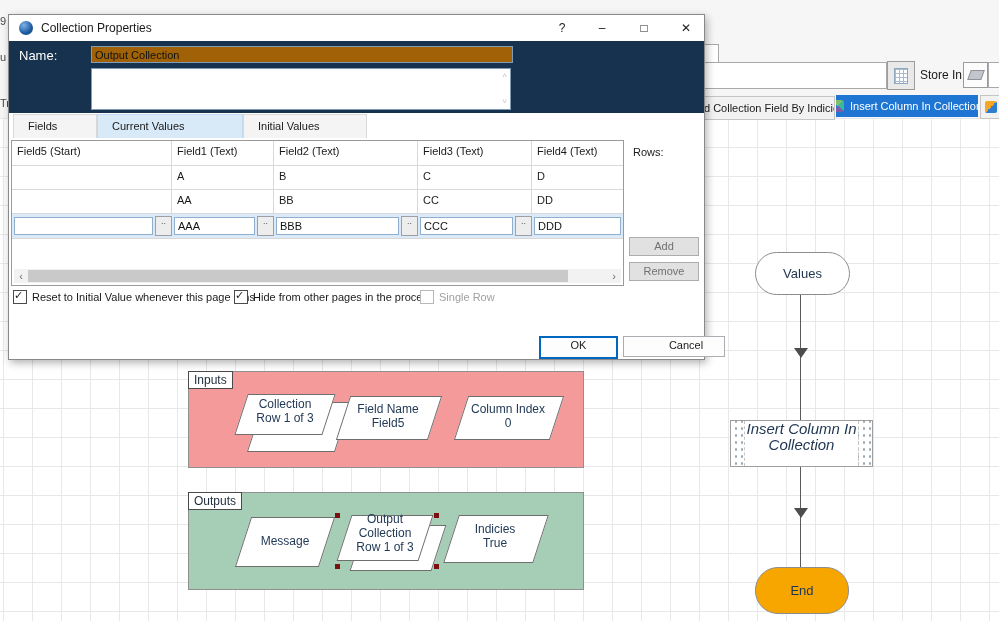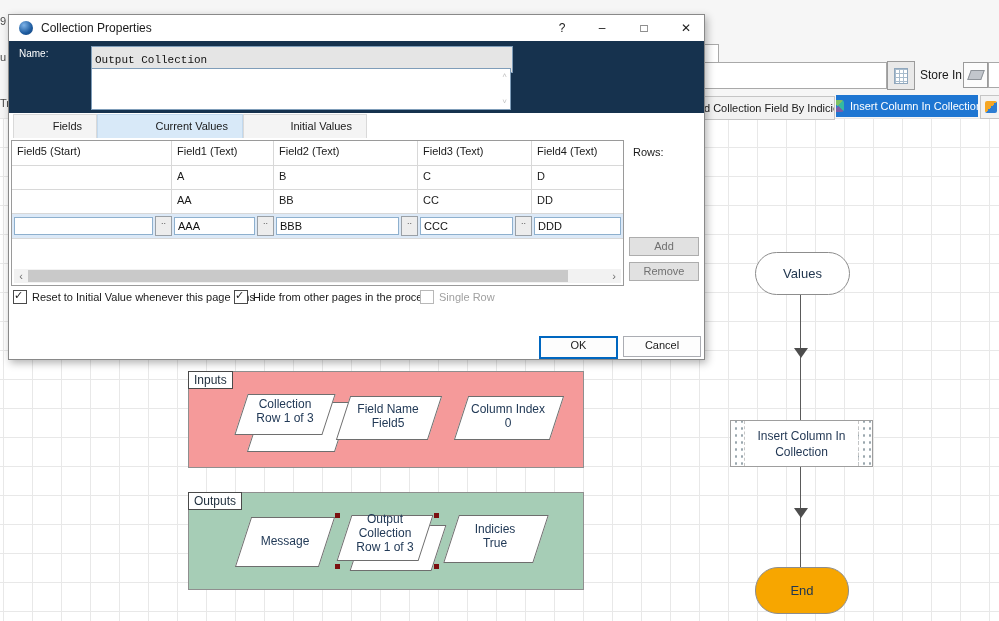--- a/index.html
+++ b/index.html
@@ -36,51 +36,51 @@
   .stadium.end{background:#f7a600;}
   .flowline{width:0;border-left:1.4px solid #5a5a5a;}
   .arrowhead{width:0;height:0;border-left:7px solid transparent;border-right:7px solid transparent;
     border-top:10px solid #4d4d4d;}
   .action-box{background:#fff;border:1px solid #9e9e9e;display:flex;}
   .action-side{width:13px;align-self:stretch;
     background-image:radial-gradient(circle,#9aa7ae 1px,transparent 1.4px);
     background-size:6px 7px;background-position:2px 4px;}
   .action-side.l{border-right:1px dashed #c6c6c6;}
   .action-side.r{border-left:1px dashed #c6c6c6;}
-  .action-label{flex:1;display:flex;align-items:center;justify-content:center;text-align:center;
-    font-size:12px;line-height:16px;color:#1f3552;}
+  .action-label{flex:1;display:flex;justify-content:center;text-align:center;
+    font-size:15px;line-height:16px;color:#1f3552;font-style:italic;}
 
   
   .group{border:1px solid #8f8f8f;}
   .group.inputs{background:#f59a9a;}
   .group.outputs{background:#a6cdb6;}
   .group-label{position:absolute;left:-1px;top:-1px;background:#fff;border:1px solid #4a4a4a;
     padding:1px 5px;font-size:12px;color:#1c2b3a;}
   .pg{position:absolute;background:#fff;border:1.2px solid #6e6e6e;transform:skewX(-18deg);}
   .pg-text{position:absolute;text-align:center;font-size:12px;line-height:14px;color:#223a57;pointer-events:none;}
   .handle{position:absolute;width:5px;height:5px;background:#7b1010;}
 
   
   .dialog{left:8px;top:14px;width:695px;height:344px;background:#fff;border:1px solid #898989;
     box-shadow:2px 3px 8px rgba(0,0,0,.3);}
   .titlebar{left:0;top:0;width:695px;height:26px;background:#fff;border-bottom:0;}
   .title-icon{left:10px;top:6px;width:14px;height:14px;border-radius:50%;
     background:radial-gradient(circle at 35% 30%,#7eb3e8,#1c5a9e 60%,#123f74);}
   .title-text{left:32px;top:6px;font-size:12px;color:#1a1a1a;}
   .winbtn{top:5px;width:18px;height:17px;text-align:center;line-height:17px;font-size:12px;color:#1a1a1a;}
   .navy{left:0;top:26px;width:695px;height:72px;background:#16324e;}
-  .nlabel{font-size:10px;color:#fff;}
-  .ninput{background:#e5e5e5;border:1px solid #7f9db9;font-size:11px;color:#111;padding:5px 3px;
-    font-family:Liberation Mono, monospace;}
+  .nlabel{font-size:13px;color:#fff;}
+  .ninput{background:#a16207;border:1px solid #7f9db9;font-size:11px;color:#111;padding:0 3px;
+    font-family:Liberation Sans, sans-serif;}
   .descbox{background:#fff;border:1px solid #7f9db9;}
   .chev{position:absolute;right:3px;font-size:8px;color:#c2c2c2;line-height:8px;}
 
   .dtabs{left:4px;top:99px;height:24px;display:flex;}
   .dtab{height:23px;line-height:23px;padding:0 14px;font-size:11px;color:#1a1a1a;
-    background:#f4f4f4;border:1px solid #d9d9d9;border-bottom:none;text-align:right;}
+    background:#f4f4f4;border:1px solid #d9d9d9;border-bottom:none;text-align:left;}
   .dtab.sel{background:#d8e9f8;border-color:#c2d9ee;}
 
   .dtable{left:2px;top:125px;width:611px;height:144px;background:#fff;border:1px solid #9a9a9a;}
   .trow{display:flex;border-bottom:1px solid #d8d8d8;}
   .tcell{font-size:11px;color:#1a1a1a;padding:4px 0 0 5px;box-sizing:border-box;
     border-right:1px solid #d8d8d8;overflow:hidden;white-space:nowrap;}
   .tcell.last{border-right:none;}
   .c0{width:160px;}.c1{width:102px;}.c2{width:144px;}.c3{width:114px;}.c4{width:89px;}
   .hrow{height:24px;}.drow{height:23px;}
   .erow{height:24px;background:#dce9f7;display:flex;align-items:center;border-bottom:1px solid #d8d8d8;}
@@ -297,16 +297,16 @@
     <div class="abs cbrow" style="left:225px;top:275px;">
       <div class="cbox checked"></div>
       <span>Hide from other pages in the process</span>
     </div>
     <div class="abs cbrow disabled" style="left:411px;top:275px;">
       <div class="cbox"></div>
       <span>Single Row</span>
     </div>
 
     <div class="abs btn primary" style="left:530px;top:321px;width:75px;height:19px;">OK</div>
-    <div class="abs btn" style="left:614px;top:321px;width:76px;height:19px;">Cancel</div>
+    <div class="abs btn" style="left:614px;top:321px;width:76px;height:19px;padding-left:24px;">Cancel</div>
   </div>
 
 </div>
 
 </body></html>

